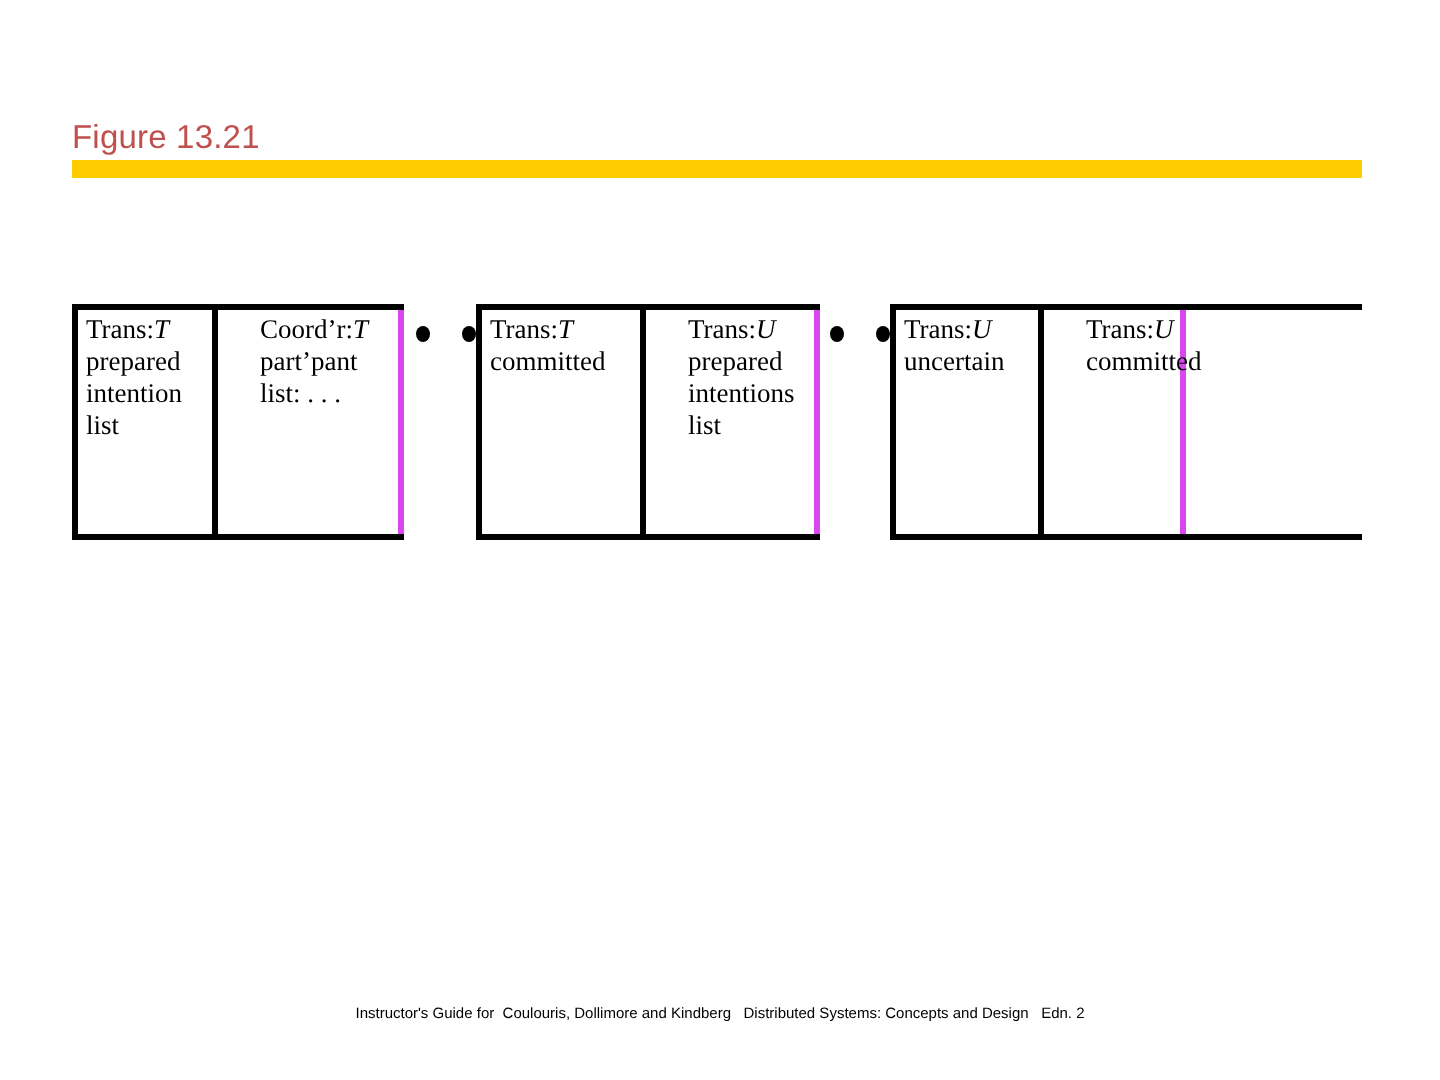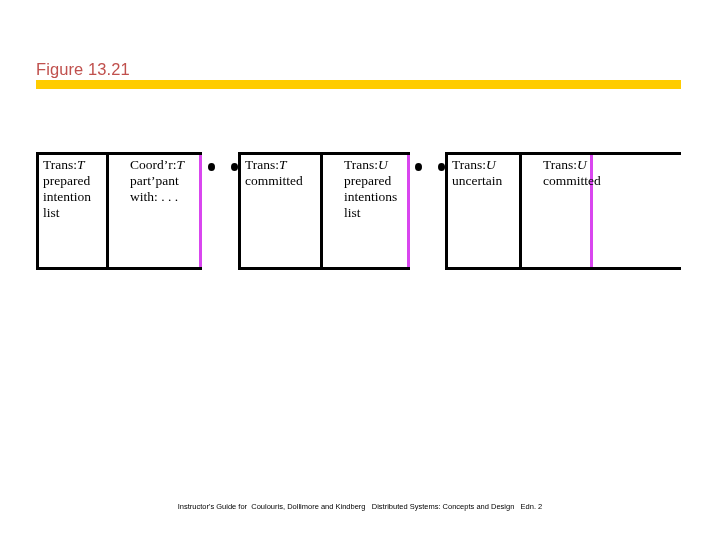--- a/index.html
+++ b/index.html
@@ -143,21 +143,21 @@
   <div class="log-group" style="left:0px; width:166px;">
     <div class="log-cell" style="width:70px;">
       <div class="cell-line head"><span>Trans:</span><span class="ital">T</span></div>
       <div class="cell-line gap">prepared</div>
       <div class="cell-line gap">intention</div>
       <div class="cell-line tight">list</div>
     </div>
     <div class="log-cell last-cell" style="width:96px;">
       <div class="cell-line head"><span>Coord’r:</span><span class="ital">T</span></div>
       <div class="cell-line gap">part’pant</div>
-      <div class="cell-line tight">with: . . .</div>
+      <div class="cell-line tight">list: . . .</div>
     </div>
   </div>
 
   <div class="ellipsis-group" style="left:172px;">
     <span class="ell-dot"></span>
     <span class="ell-dot"></span>
   </div>
 
   <div class="log-group" style="left:202px; width:172px;">
     <div class="log-cell" style="width:82px;">

